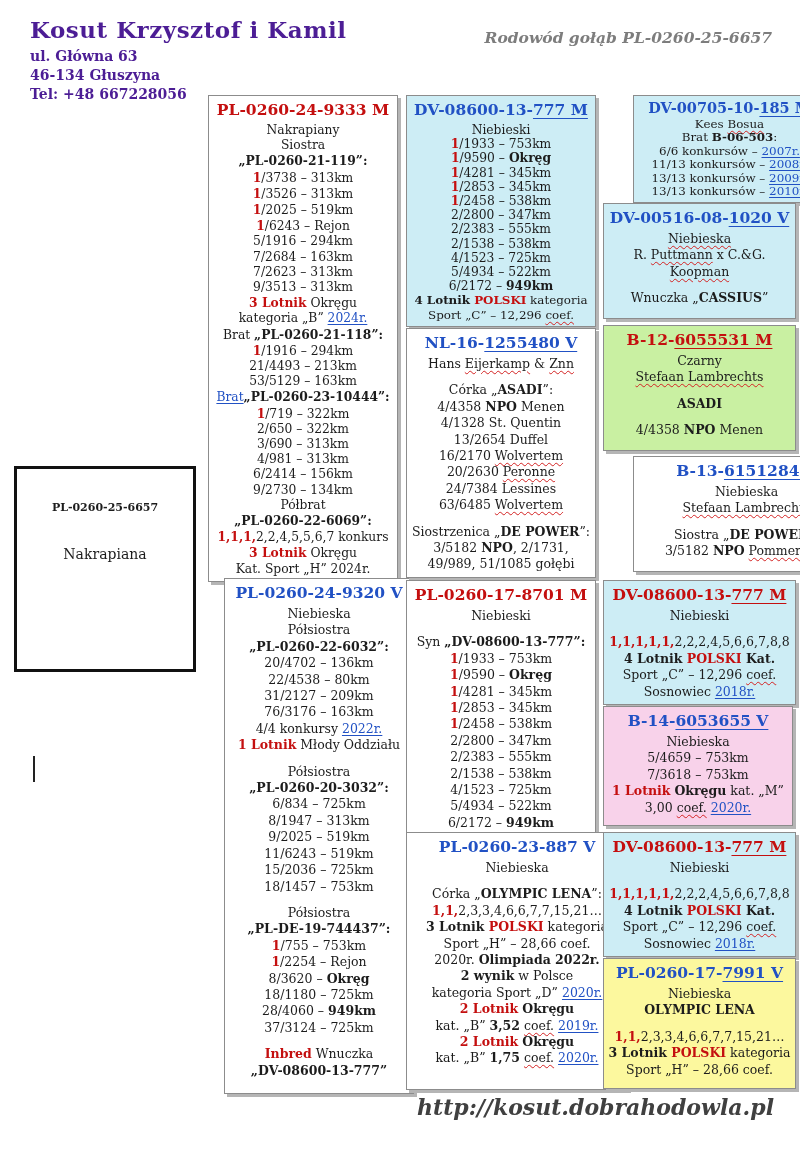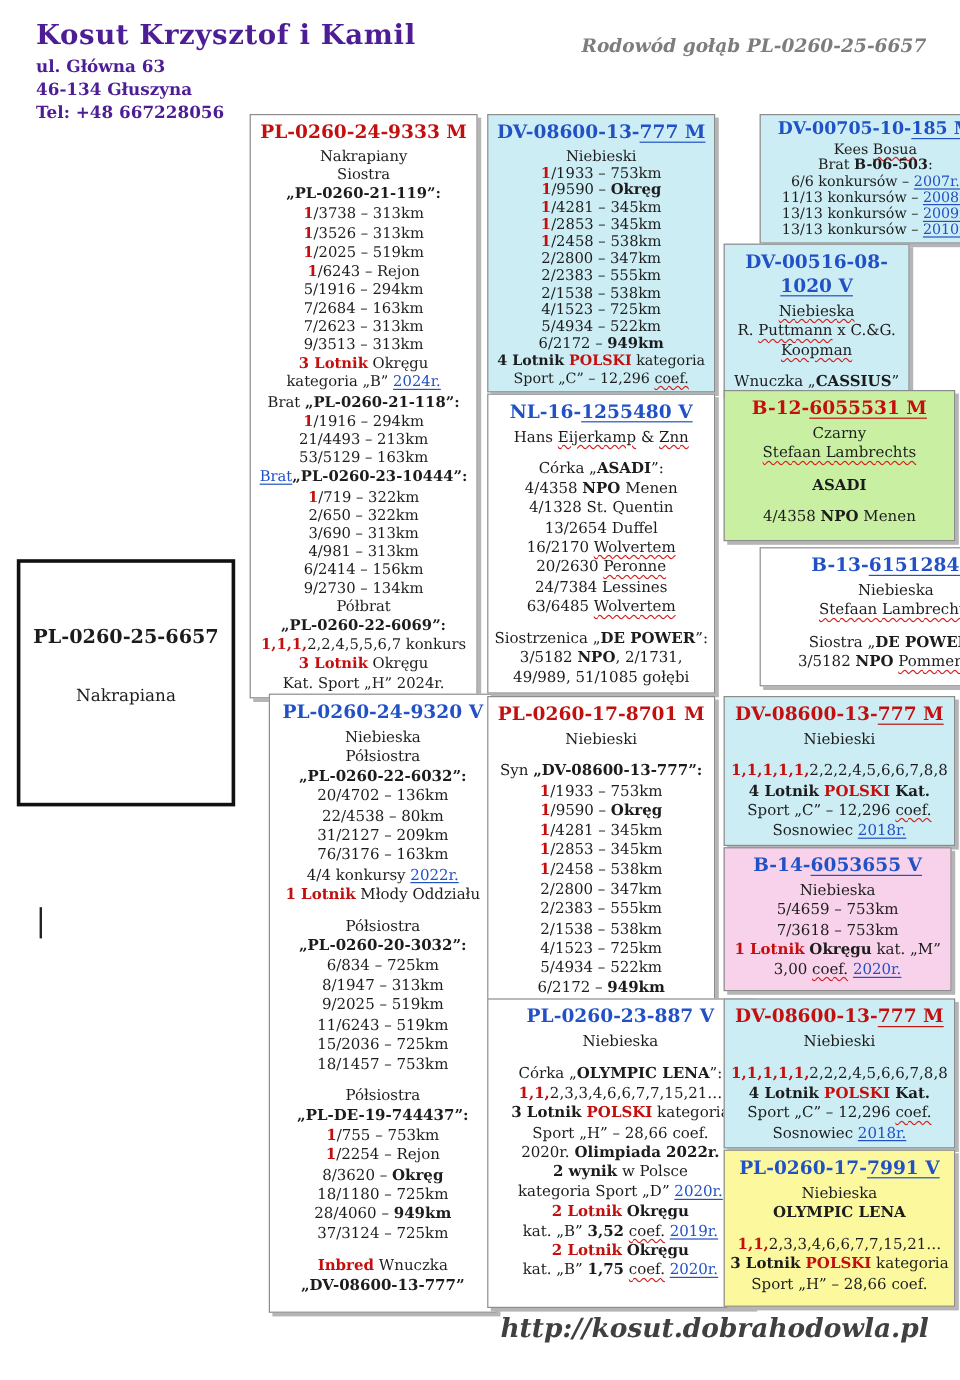--- a/index.html
+++ b/index.html
@@ -10,21 +10,21 @@
   .breeder{position:absolute;left:30px;top:16px;color:#4c1d95;}
   .breeder-name{font-size:23px;font-weight:700;letter-spacing:.5px;margin-bottom:4px;}
   .breeder-line{font-size:14px;font-weight:700;line-height:19px;}
 
   .doc-title{position:absolute;top:28px;right:28px;font-size:15.5px;font-weight:700;
              font-style:italic;color:#7d7d7d;}
 
   
   .subject-box{position:absolute;left:14px;top:466px;width:176px;height:200px;
                border:3px solid #111;text-align:center;background:#fff;}
-  .subject-ring{margin-top:52px;font-size:16px;font-weight:700;}
+  .subject-ring{margin-top:32px;font-size:11px;font-weight:700;}
   .subject-color{margin-top:32px;font-size:14px;}
 
   .cursor-mark{position:absolute;left:33px;top:756px;width:2px;height:26px;background:#222;}
 
   
   .pbox{position:absolute;border:1px solid #8c8c8c;background:#fff;
         box-shadow:3px 3px 0 #b5b5b5;text-align:center;padding:3px 2px 4px;
         box-sizing:border-box;font-size:12.5px;line-height:16.4px;}
   .pbox-header{font-size:15.5px;font-weight:700;line-height:20px;padding:1px 0 3px;}
   .hdr-red{color:#c40f0f;}
@@ -204,21 +204,21 @@
       </div>
       <div class="pbox tight" style="left: 603px; top: 95px; width: 193px; min-height: 103px; background: rgb(205, 237, 245); margin-left: 30px;">
         <div class="pbox-header hdr-blue"><span>DV-00705-10-</span><span class="s-u">185 M</span></div>
         <div class="pline"><span>Kees </span><span class="s-w">Bosua</span></div>
         <div class="pline"><span>Brat </span><span class="s-b">B-06-503</span><span>:</span></div>
         <div class="pline"><span>6/6 konkursów – </span><span class="s-y">2007r.</span></div>
         <div class="pline"><span>11/13 konkursów – </span><span class="s-y">2008r.</span></div>
         <div class="pline"><span>13/13 konkursów – </span><span class="s-y">2009r.</span></div>
         <div class="pline"><span>13/13 konkursów – </span><span class="s-y">2010r.</span></div>
       </div>
-      <div class="pbox" style="left: 603px; top: 203px; width: 155px; min-height: 116px; background: rgb(205, 237, 245);">
+      <div class="pbox" style="left: 603px; top: 203px; width: 193px; min-height: 116px; background: rgb(205, 237, 245);">
         <div class="pbox-header hdr-blue"><span>DV-00516-08-</span><span class="s-u">1020 V</span></div>
         <div class="pline"><span class="s-w">Niebieska</span></div>
         <div class="pline"><span>R. </span><span class="s-w">Puttmann</span><span> x C.&amp;G.</span></div>
         <div class="pline"><span class="s-w">Koopman</span></div>
         <div class="pline blank"></div>
         <div class="pline"><span>Wnuczka „</span><span class="s-b">CASSIUS</span><span>”</span></div>
       </div>
       <div class="pbox" style="left: 603px; top: 325px; width: 193px; min-height: 126px; background: rgb(201, 240, 162);">
         <div class="pbox-header hdr-red"><span>B-12-</span><span class="s-u">6055531 M</span></div>
         <div class="pline"><span>Czarny</span></div>

